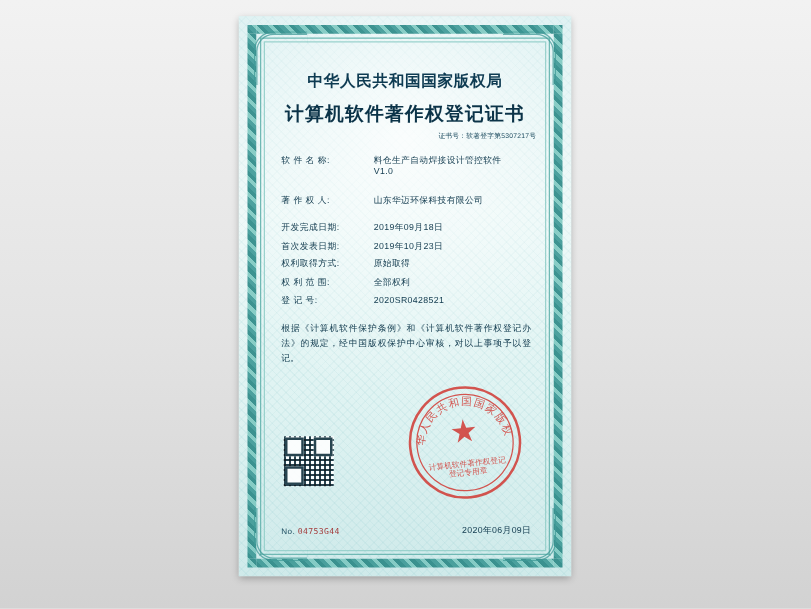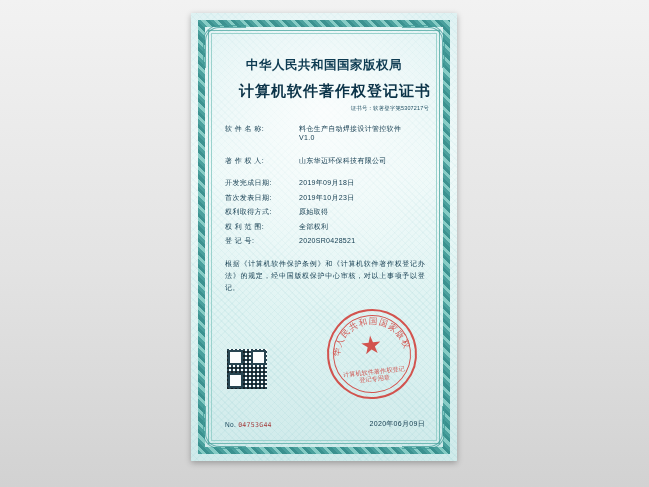--- a/index.html
+++ b/index.html
@@ -91,21 +91,21 @@
   .issuer {
     text-align: center;
     font-family: "DejaVu Serif", "Liberation Serif", serif;
     font-size: 12.5px;
     letter-spacing: 0.5px;
     color: #0e3b52;
     margin-top: 18px;
     font-weight: bold;
   }
   .doc-title {
-    text-align: right;
+    text-align: center;
     font-family: "DejaVu Serif", "Liberation Serif", serif;
     font-size: 15px;
     font-weight: bold;
     letter-spacing: 1px;
     color: #0b3348;
     margin-top: 8px;
   }
   .cert-no {
     text-align: right;
     font-size: 5.4px;

